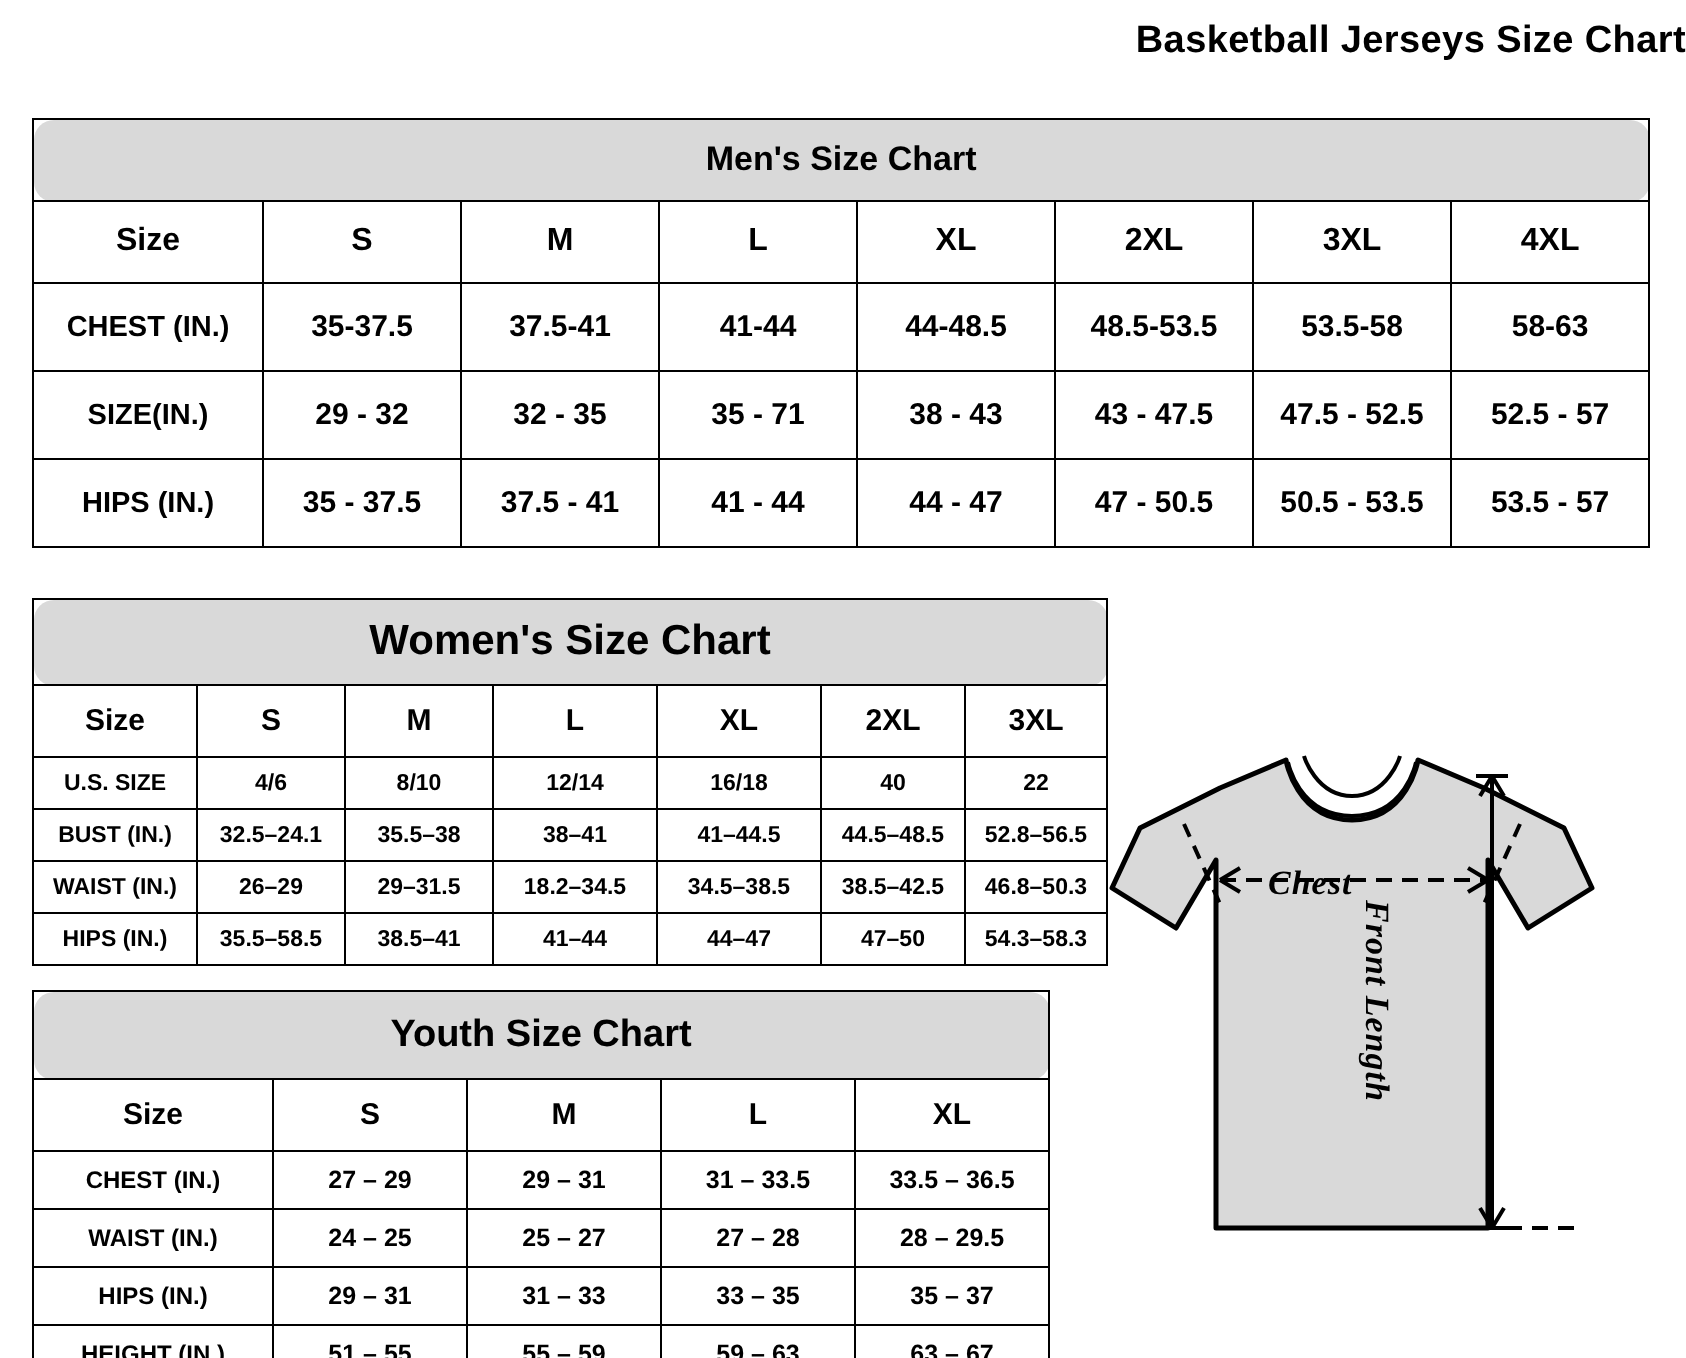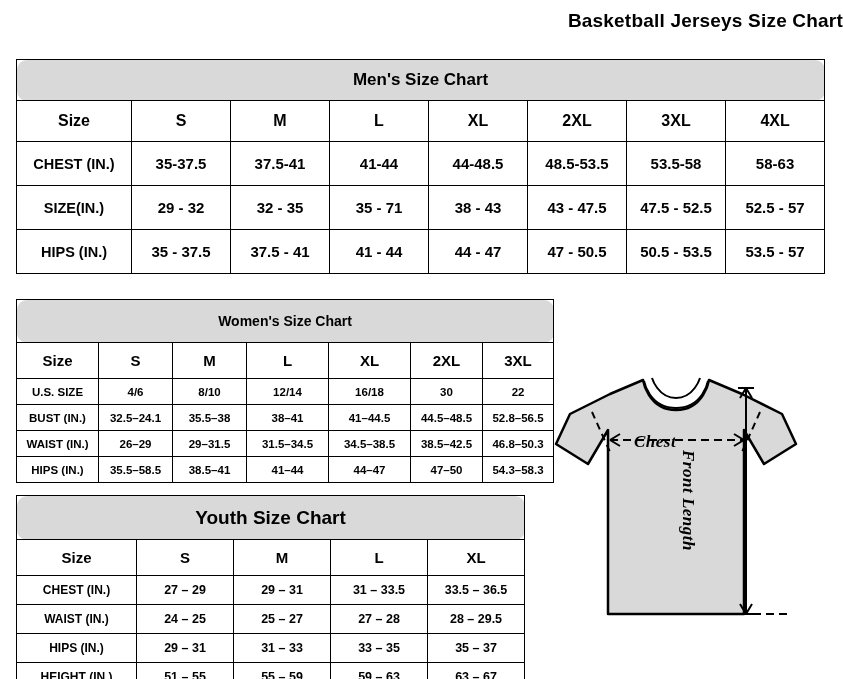--- a/index.html
+++ b/index.html
@@ -64,21 +64,21 @@
 
   
   #womens-table {
     position: absolute;
     left: 16px;
     top: 299px;
     width: 537px;
   }
   #womens-table .title-row td {
     height: 40px;
-    font-size: 14px;
+    font-size: 21px;
   }
   #womens-table .head-row td {
     height: 33px;
     font-size: 15px;
   }
   #womens-table .data-row td {
     height: 23px;
     font-size: 11.5px;
   }
   #womens-table td.rowlabel {
@@ -221,37 +221,37 @@
       <td>XL</td>
       <td>2XL</td>
       <td>3XL</td>
     </tr>
     <tr class="data-row">
       <td class="rowlabel">U.S. SIZE</td>
       <td>4/6</td>
       <td>8/10</td>
       <td>12/14</td>
       <td>16/18</td>
-      <td>30</td>
+      <td>40</td>
       <td>22</td>
     </tr>
     <tr class="data-row">
       <td class="rowlabel">BUST (IN.)</td>
       <td>32.5–24.1</td>
       <td>35.5–38</td>
       <td>38–41</td>
       <td>41–44.5</td>
       <td>44.5–48.5</td>
       <td>52.8–56.5</td>
     </tr>
     <tr class="data-row">
       <td class="rowlabel">WAIST (IN.)</td>
       <td>26–29</td>
       <td>29–31.5</td>
-      <td>31.5–34.5</td>
+      <td>18.2–34.5</td>
       <td>34.5–38.5</td>
       <td>38.5–42.5</td>
       <td>46.8–50.3</td>
     </tr>
     <tr class="data-row">
       <td class="rowlabel">HIPS (IN.)</td>
       <td>35.5–58.5</td>
       <td>38.5–41</td>
       <td>41–44</td>
       <td>44–47</td>

